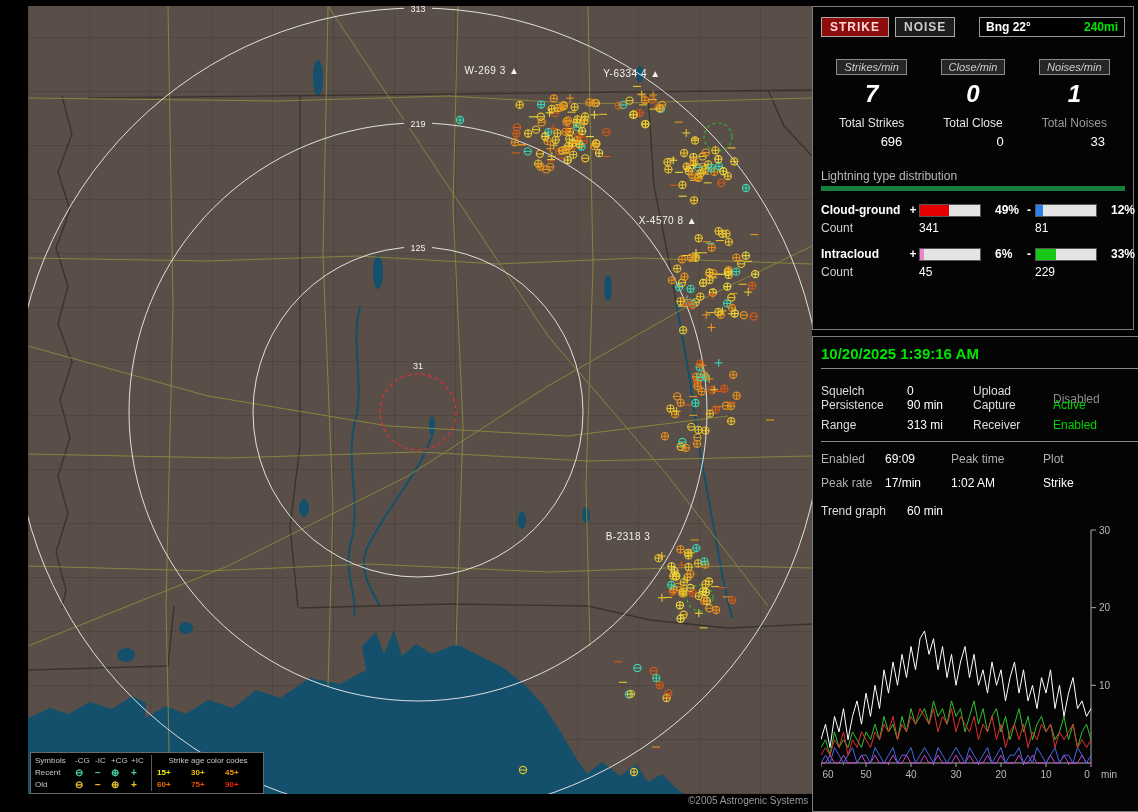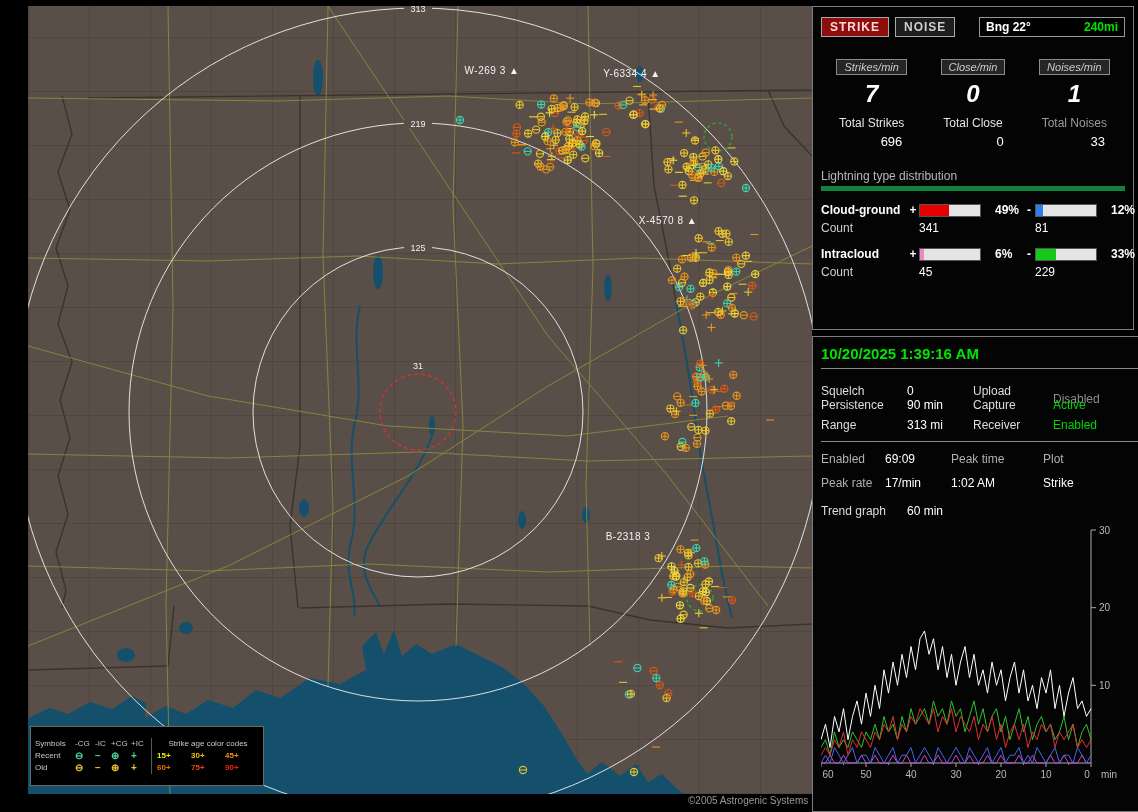--- a/index.html
+++ b/index.html
@@ -13,22 +13,22 @@
     background-image:
       repeating-linear-gradient(0deg, rgba(28,22,18,.16) 0 1px, transparent 1px 54px),
       repeating-linear-gradient(90deg, rgba(28,22,18,.16) 0 1px, transparent 1px 61px);
     overflow:hidden;
   }
   .map svg{position:absolute;left:0;top:0;}
   .copyright{position:absolute;left:688px;top:795px;color:#9a9a9a;font-size:10px;}
 
   
   .map-legend{
-    position:absolute;left:2px;bottom:8px;background:#000;border:1px solid #6a6a6a;
-    display:flex;padding:11px 4px;font-size:8px;color:#c8c8c8;line-height:12px;
+    position:absolute;left:2px;bottom:0px;background:#000;border:1px solid #6a6a6a;
+    display:flex;padding:2px 4px;font-size:8px;color:#c8c8c8;line-height:12px;
   }
   .lg-row{display:grid;grid-template-columns:40px 20px 16px 20px 16px;align-items:center;}
   .lg-sym{font-size:10px;font-weight:bold;}
   .lg-right{border-left:1px solid #5a5a5a;margin-left:4px;padding-left:5px;}
   .lg-right .hdr{text-align:center;}
   .ages{display:grid;grid-template-columns:34px 34px 34px;}
   .ages span{font-weight:bold;}
 
   
   .sidebar{position:absolute;left:812px;top:0;width:322px;height:812px;}

